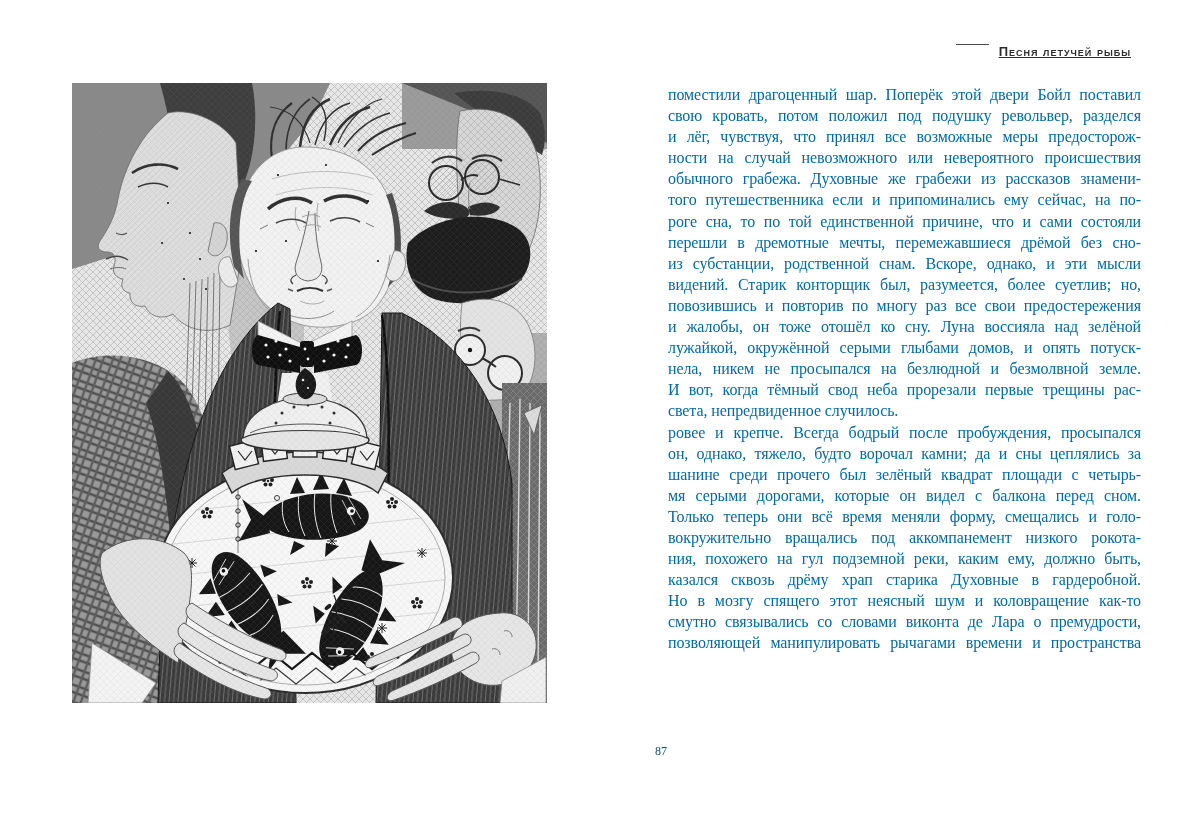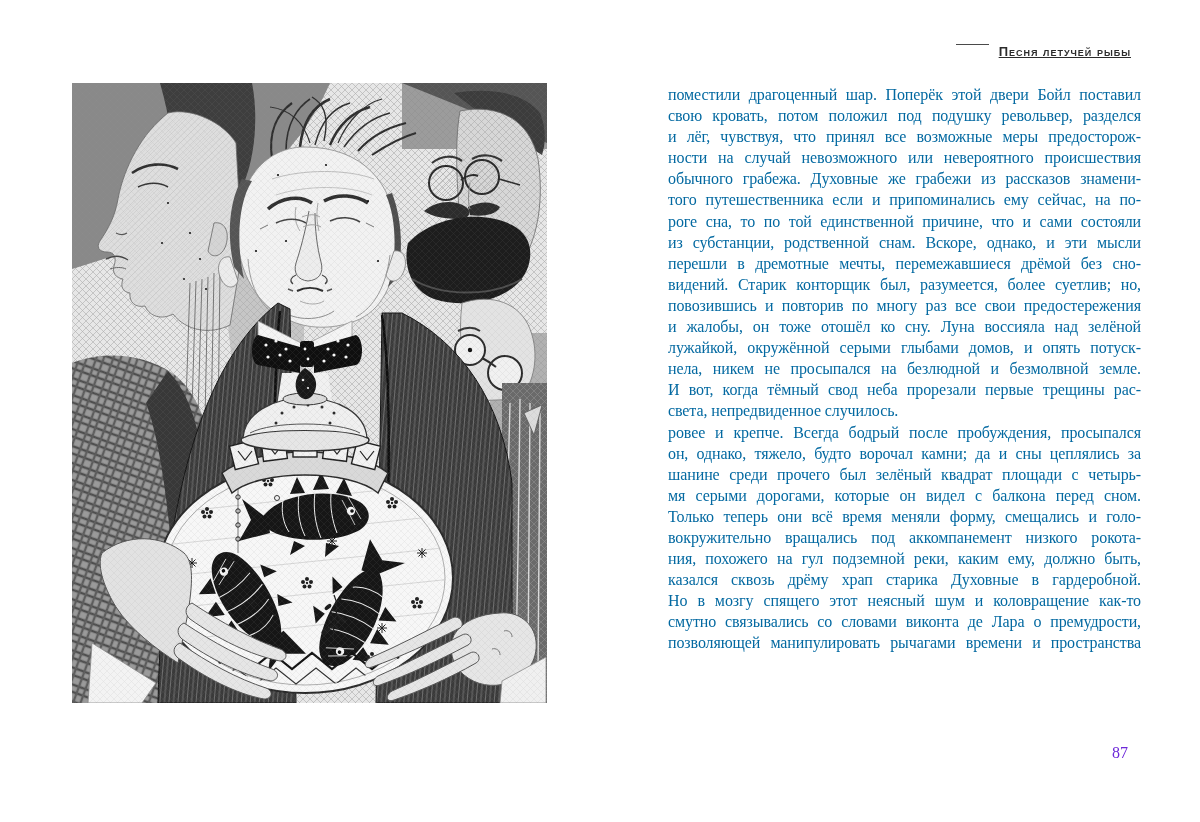--- a/index.html
+++ b/index.html
@@ -11,22 +11,22 @@
   .running-header{position:absolute;left:658px;top:44px;width:473px;height:16px;
     display:flex;justify-content:flex-end;color:#2b2b2b;text-decoration:underline;}
   .running-header .rule{display:inline-block;width:33px;height:1px;background:#4a4a4a;margin-right:10px;}
   .running-header .title{font-family:"Liberation Sans","DejaVu Sans",sans-serif;
     font-variant:small-caps;font-weight:700;font-size:13px;letter-spacing:1px;color:#2b2b2b;}
   .body-text{position:absolute;left:655px;top:84px;width:473px;color:#0369a1;
     font-size:16px;line-height:21.1px;letter-spacing:-0.1px;margin-left:13px;}
   .line{height:21.1px;overflow:hidden;text-align:justify;text-align-last:justify;white-space:normal;}
   .line.no-just{text-align-last:left;}
   .line.indent{text-indent:22px;}
-  .page-number{position:absolute;left:655px;top:744px;width:473px;text-align:right;
-    font-size:16px;color:#6d28d9;}
+  .page-number{position:absolute;left:655px;top:744px;width:473px;
+    font-size:12px;color:#0c4a6e;}
 </style>
 </head>
 <body>
 
 <div class="spread">
 
   <figure class="illustration">
     <svg viewBox="0 0 475 620" preserveAspectRatio="none">
       <defs>
         <pattern id="xh" width="7" height="7" patternUnits="userSpaceOnUse">
@@ -319,22 +319,22 @@
   </div>
 
   <div class="body-text">
       <div class="line">поместили драгоценный шар. Поперёк этой двери Бойл поставил</div>
       <div class="line">свою кровать, потом положил под подушку револьвер, разделся</div>
       <div class="line">и лёг, чувствуя, что принял все возможные меры предосторож-</div>
       <div class="line">ности на случай невозможного или невероятного происшествия</div>
       <div class="line">обычного грабежа. Духовные же грабежи из рассказов знамени-</div>
       <div class="line">того путешественника если и припоминались ему сейчас, на по-</div>
       <div class="line">роге сна, то по той единственной причине, что и сами состояли</div>
+      <div class="line">перешли в дремотные мечты, перемежавшиеся дрёмой без сно-</div>
       <div class="line">из субстанции, родственной снам. Вскоре, однако, и эти мысли</div>
-      <div class="line">перешли в дремотные мечты, перемежавшиеся дрёмой без сно-</div>
       <div class="line">видений. Старик конторщик был, разумеется, более суетлив; но,</div>
       <div class="line">повозившись и повторив по многу раз все свои предостережения</div>
       <div class="line">и жалобы, он тоже отошёл ко сну. Луна воссияла над зелёной</div>
       <div class="line">лужайкой, окружённой серыми глыбами домов, и опять потуск-</div>
       <div class="line">нела, никем не просыпался на безлюдной и безмолвной земле.</div>
       <div class="line">И вот, когда тёмный свод неба прорезали первые трещины рас-</div>
       <div class="line no-just">света, непредвиденное случилось.</div>
       <div class="line">ровее и крепче. Всегда бодрый после пробуждения, просыпался</div>
       <div class="line">он, однако, тяжело, будто ворочал камни; да и сны цеплялись за</div>
       <div class="line">шанине среди прочего был зелёный квадрат площади с четырь-</div>

